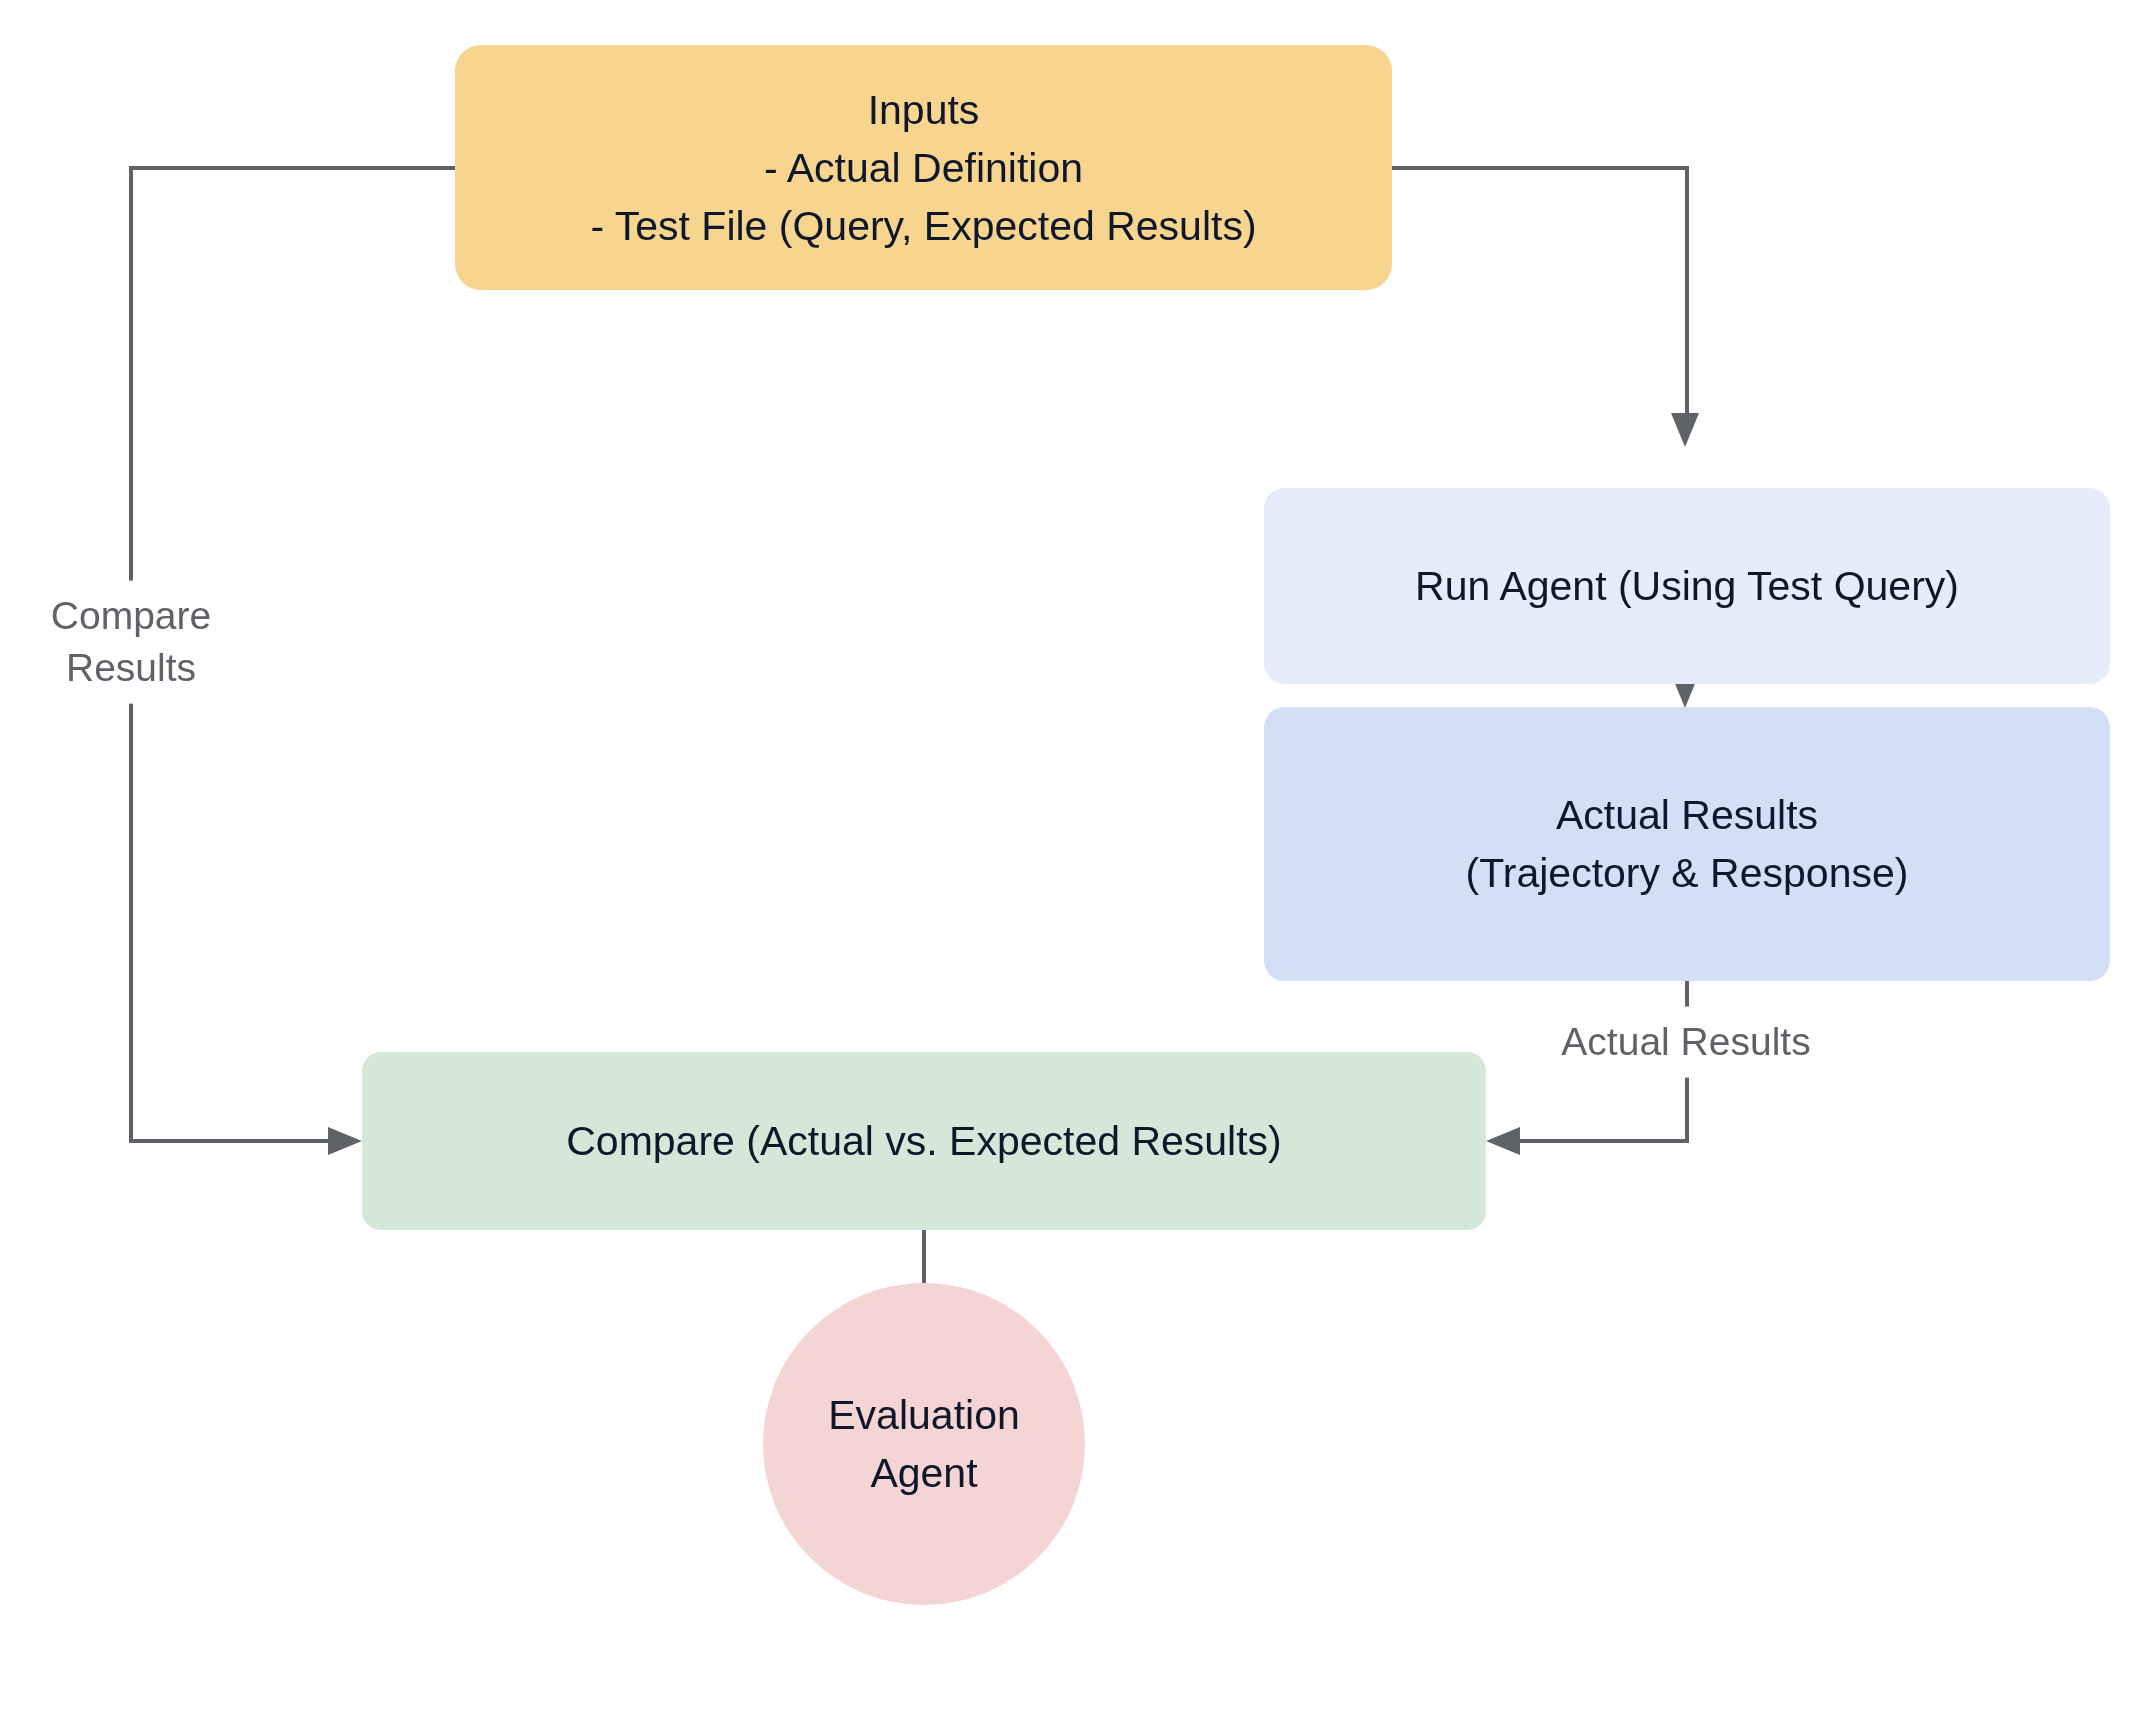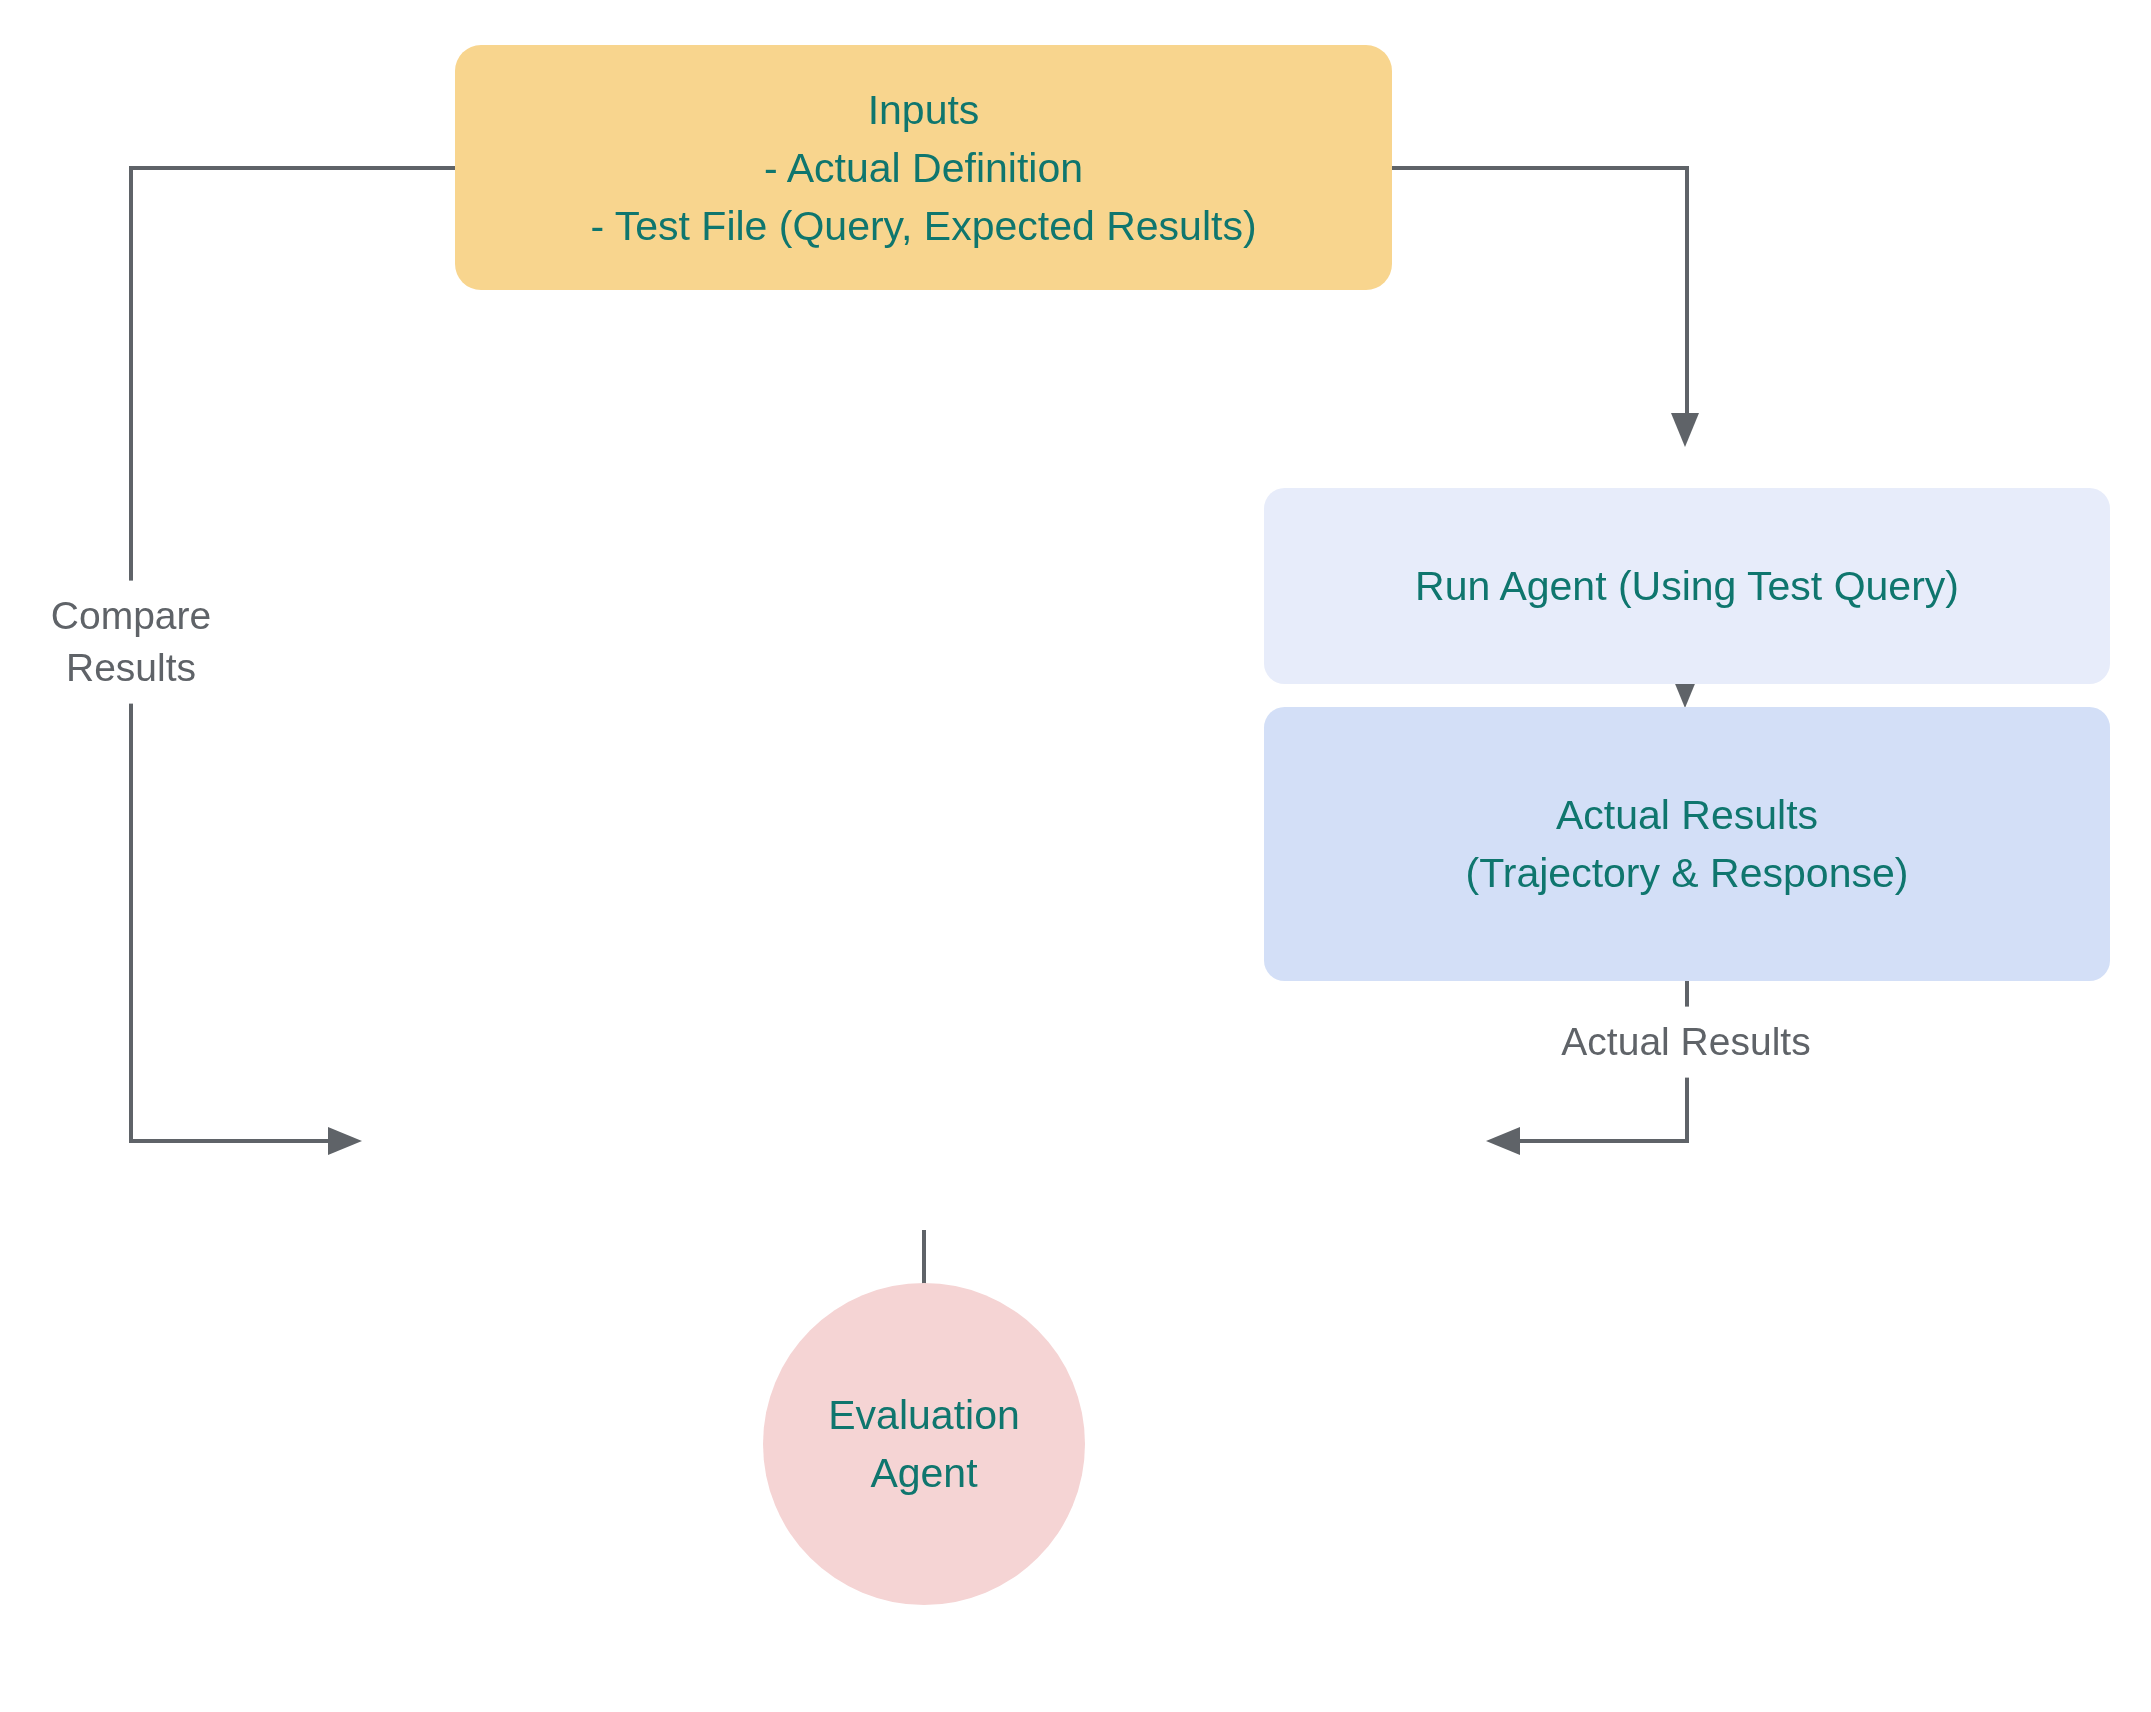--- a/index.html
+++ b/index.html
@@ -16,21 +16,21 @@
     overflow: hidden;
   }
   
   .node {
     position: absolute;
     display: flex;
     flex-direction: column;
     align-items: center;
     justify-content: center;
     text-align: center;
-    color: #0f766e;
+    color: #0f172a;
     font-size: 41px;
     line-height: 58px;
     box-sizing: border-box;
   }
   .node-inputs          { left: 455px;  top: 45px;   width: 937px; height: 245px; border-radius: 26px; }
   .node-run-agent       { left: 1264px; top: 447px;  width: 846px;  height: 196px; border-radius: 20.6px; margin-top: 41px; }
   .node-actual-results  { left: 1264px; top: 707px;  width: 846px;  height: 274px; border-radius: 20.6px; }
   .node-compare         { left: 362px;  top: 1052px; width: 1124px; height: 178px; border-radius: 19px; }
   .node-evaluation      { left: 763px;  top: 1283px; width: 322px;  height: 322px; border-radius: 50%; }
 
@@ -125,20 +125,23 @@
 
   <div class="node node-run-agent" style="background-color: rgb(231, 236, 250);">
     <div>Run Agent (Using Test Query)</div>
   </div>
 
   <div class="node node-actual-results" style="background-color: rgb(211, 223, 247);">
     <div>Actual Results</div>
     <div>(Trajectory &amp; Response)</div>
   </div>
 
+  <div class="node node-compare" style="background-color: rgb(211, 232, 216);">
+    <div>Compare (Actual vs. Expected Results)</div>
+  </div>
 
   <div class="node node-evaluation" style="background-color: rgb(245, 212, 212);">
     <div>Evaluation</div>
     <div>Agent</div>
   </div>
 
 </div>
 
 
 </body></html>

